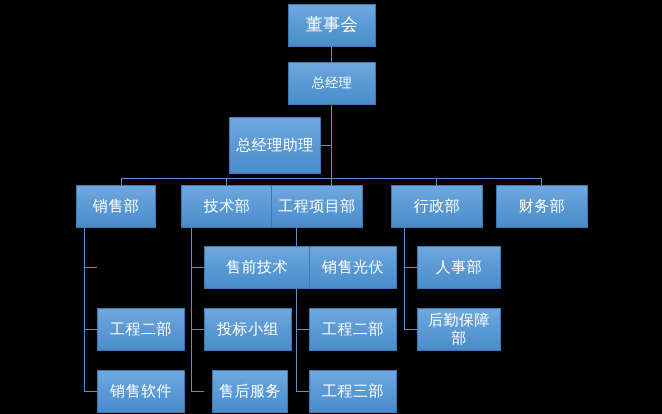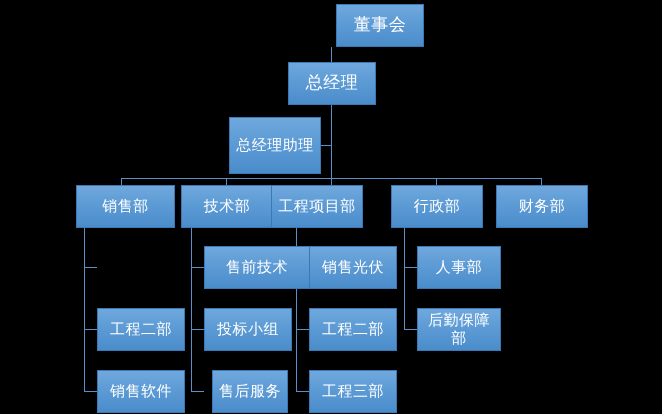--- a/index.html
+++ b/index.html
@@ -36,22 +36,22 @@
     color: #ffffff;
     display: flex;
     align-items: center;
     justify-content: center;
     text-align: center;
     line-height: 1.18;
     letter-spacing: 0.5px;
     font-weight: 400;
     text-rendering: geometricPrecision;
   }
-  .lvl1 { font-size: 17px; margin-left: 48px; }
-  .lvl2 { font-size: 17px; }
+  .lvl1 { font-size: 17px; }
+  .lvl2 { font-size: 13px; }
   .lvl3 { font-size: 15px; }
   .lvl4 { font-size: 15px; }
   .node span { display: block; padding: 0 3px; }
 </style>
 </head>
 <body>
 
 <div id="canvas">
 
   <div class="line v" style="left:331px; top:47px; height:15px;"></div>
@@ -92,21 +92,21 @@
   </div>
 
   <div class="node lvl2" style="left:288px; top:62px; width:88px; height:43px;">
     <span>总经理</span>
   </div>
 
   <div class="node lvl3" style="left:229px; top:117px; width:92px; height:57px;">
     <span>总经理助理</span>
   </div>
 
-  <div class="node lvl3" style="left:76px; top:185px; width:99px; height:43px;">
+  <div class="node lvl3" style="left:76px; top:185px; width:80px; height:43px;">
     <span>销售部</span>
   </div>
   <div class="node lvl3" style="left:181px; top:185px; width:92px; height:43px;">
     <span>技术部</span>
   </div>
   <div class="node lvl3" style="left:271px; top:185px; width:92px; height:43px;">
     <span>工程项目部</span>
   </div>
   <div class="node lvl3" style="left:391px; top:185px; width:92px; height:43px;">
     <span>行政部</span>

